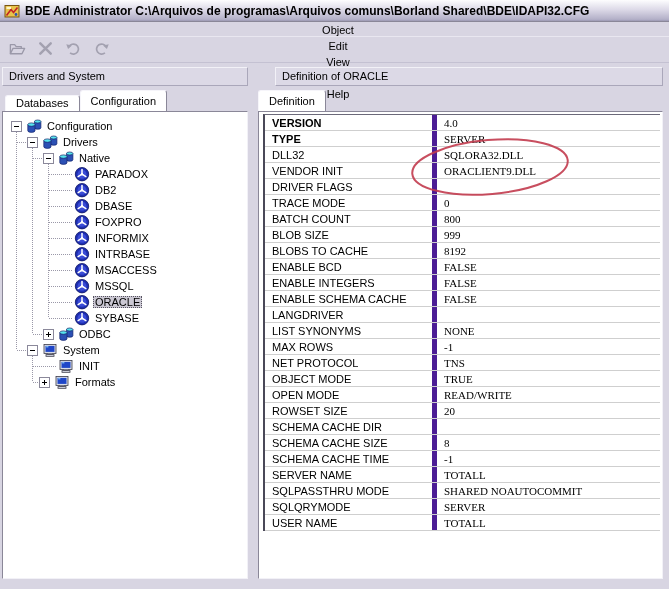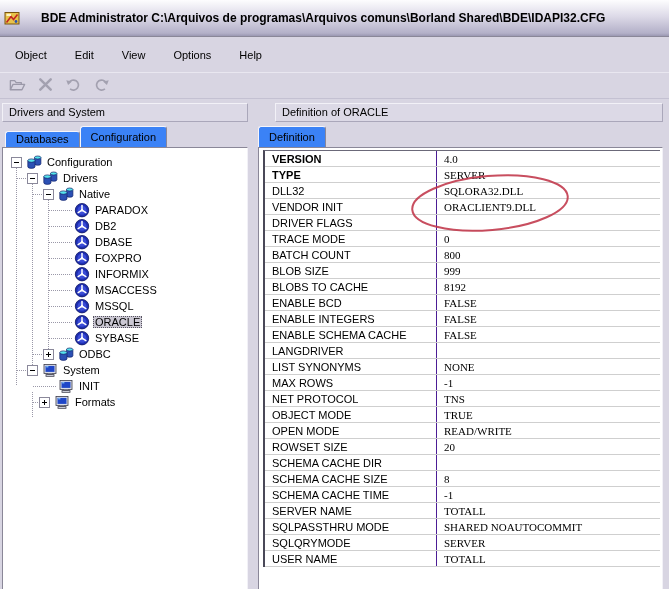--- a/index.html
+++ b/index.html
@@ -7,34 +7,35 @@
   body {
     font-family: "Liberation Sans", "DejaVu Sans", sans-serif;
     font-size: 11px; color: #000;
     background: #d8d5e2;
     overflow: hidden;
   }
   .window { width: 669px; height: 589px; background: #d8d5e2; position: relative; }
 
   
   .titlebar {
-    height: 37px; display: flex; align-items: center; gap: 21px;
+    height: 22px; display: flex; align-items: center; gap: 5px;
     padding: 0 4px;
     background: linear-gradient(#fdfdfe, #dddae8 45%, #b3b0c8 92%, #9b98b2);
     border-bottom: 1px solid #8a8798;
   }
   .titlebar .app-icon { width: 16px; height: 16px; flex: 0 0 auto; }
   .titlebar .title { font-size: 12px; font-weight: bold; white-space: nowrap; overflow: hidden; }
 
   
   .menubar {
-    height: 36px; display: flex; align-items: center;
-    padding-left: 7px; gap: 12px;
+    height: 15px; display: flex; align-items: center;
+    padding-left: 7px; gap: 0;
     background: #d8d5e2;
     border-bottom: 1px solid #e9e7f0;
+    flex-direction: column;
   }
   .menu-item { padding: 2px 8px; cursor: default; }
 
   
   .toolbar {
     height: 26px; display: flex; align-items: center; gap: 4px;
     padding-left: 5px;
     background: #d8d5e2;
     border-bottom: 1px solid #c4c1d2;
   }
@@ -51,21 +52,21 @@
   }
   .panel-header.left { width: 246px; flex: 0 0 auto; }
   .panel-header.right { flex: 1 1 auto; }
 
   
   .tabs-row { display: flex; align-items: flex-end; height: 23px; padding: 0 6px 0 2px; }
   .tabs-left { width: 246px; flex: 0 0 auto; display: flex; align-items: flex-end; padding-left: 3px; }
   .tabs-gap { width: 10px; flex: 0 0 auto; }
   .tabs-right { flex: 1 1 auto; display: flex; align-items: flex-end; }
   .tab {
-    padding: 2px 10px 3px 10px; background: #3b82f6;
+    padding: 2px 10px 3px 10px; background: #ffffff;
     border: 1px solid #8a8798; border-bottom: none;
     border-top-left-radius: 3px; border-top-right-radius: 3px;
     border-top-color: #f6f5fa; border-left-color: #f6f5fa;
     position: relative; cursor: default; white-space: nowrap;
   }
   .tab.inactive { padding-top: 1px; padding-bottom: 2px; top: 0px; }
   .tab.active { padding-top: 4px; padding-bottom: 4px; z-index: 2; font-weight: normal; }
 
   
   .content { display: flex; height: 468px; padding: 0 6px 0 2px; }
@@ -100,21 +101,21 @@
   .tree-label.selected { background: #cbc8d3; outline: 1px dotted #55525f; outline-offset: -1px; }
 
   
   .grid {
     margin: 2px 2px 0 4px;
     border-left: 2px solid #4a4858;
     border-top: 1px solid #6b6979;
     background: #fff;
   }
   .grid-row { display: flex; height: 16px; border-bottom: 1px solid #cfcfcf; align-items: center; }
-  .grid-label { width: 172px; flex: 0 0 auto; padding-left: 7px; border-right: 1px solid #4c1d95; height: 100%; display:flex; align-items:center; white-space: nowrap; overflow:hidden; }
+  .grid-label { width: 172px; flex: 0 0 auto; padding-left: 7px; border-right: 5px solid #4c1d95; height: 100%; display:flex; align-items:center; white-space: nowrap; overflow:hidden; }
   .grid-value { flex: 1 1 auto; padding-left: 7px; white-space: nowrap; overflow: hidden; font-family: Liberation Serif, serif; }
   .grid-row.bold .grid-label { font-weight: bold; }
 
   .annotation-svg { position: absolute; left: 148px; top: 24px; pointer-events: none; z-index: 5; }
 
   .bottom-strip { height: 4px; }
 </style>
 </head>
 <body>
 
@@ -326,20 +327,37 @@
                 <circle cx="8" cy="8.2" r="6.7" fill="#1d2eb2" stroke="#0a1160" stroke-width="0.8"></circle>
                 <circle cx="8" cy="8.2" r="4.5" fill="#3a4cd6"></circle>
                 <g stroke="#ffffff" stroke-width="1.5" stroke-linecap="round">
                   <path d="M8 8.2 V3.6"></path>
                   <path d="M8 8.2 L4.1 10.7"></path>
                   <path d="M8 8.2 L11.9 10.7"></path>
                 </g>
                 <circle cx="8" cy="8.2" r="1.2" fill="#ffffff"></circle>
               </svg>
             </span>
+            <span class="tree-label">INTRBASE</span>
+          </div>
+          <div class="tree-row" style="padding-left: 56px;">
+            <span class="stub" style="left: 46px; width: 24px;"></span>
+            <span class="slot"></span>
+            <span class="tree-icon">
+              <svg viewBox="0 0 16 16">
+                <circle cx="8" cy="8.2" r="6.7" fill="#1d2eb2" stroke="#0a1160" stroke-width="0.8"></circle>
+                <circle cx="8" cy="8.2" r="4.5" fill="#3a4cd6"></circle>
+                <g stroke="#ffffff" stroke-width="1.5" stroke-linecap="round">
+                  <path d="M8 8.2 V3.6"></path>
+                  <path d="M8 8.2 L4.1 10.7"></path>
+                  <path d="M8 8.2 L11.9 10.7"></path>
+                </g>
+                <circle cx="8" cy="8.2" r="1.2" fill="#ffffff"></circle>
+              </svg>
+            </span>
             <span class="tree-label">MSACCESS</span>
           </div>
           <div class="tree-row" style="padding-left: 56px;">
             <span class="stub" style="left: 46px; width: 24px;"></span>
             <span class="slot"></span>
             <span class="tree-icon">
               <svg viewBox="0 0 16 16">
                 <circle cx="8" cy="8.2" r="6.7" fill="#1d2eb2" stroke="#0a1160" stroke-width="0.8"></circle>
                 <circle cx="8" cy="8.2" r="4.5" fill="#3a4cd6"></circle>
                 <g stroke="#ffffff" stroke-width="1.5" stroke-linecap="round">

